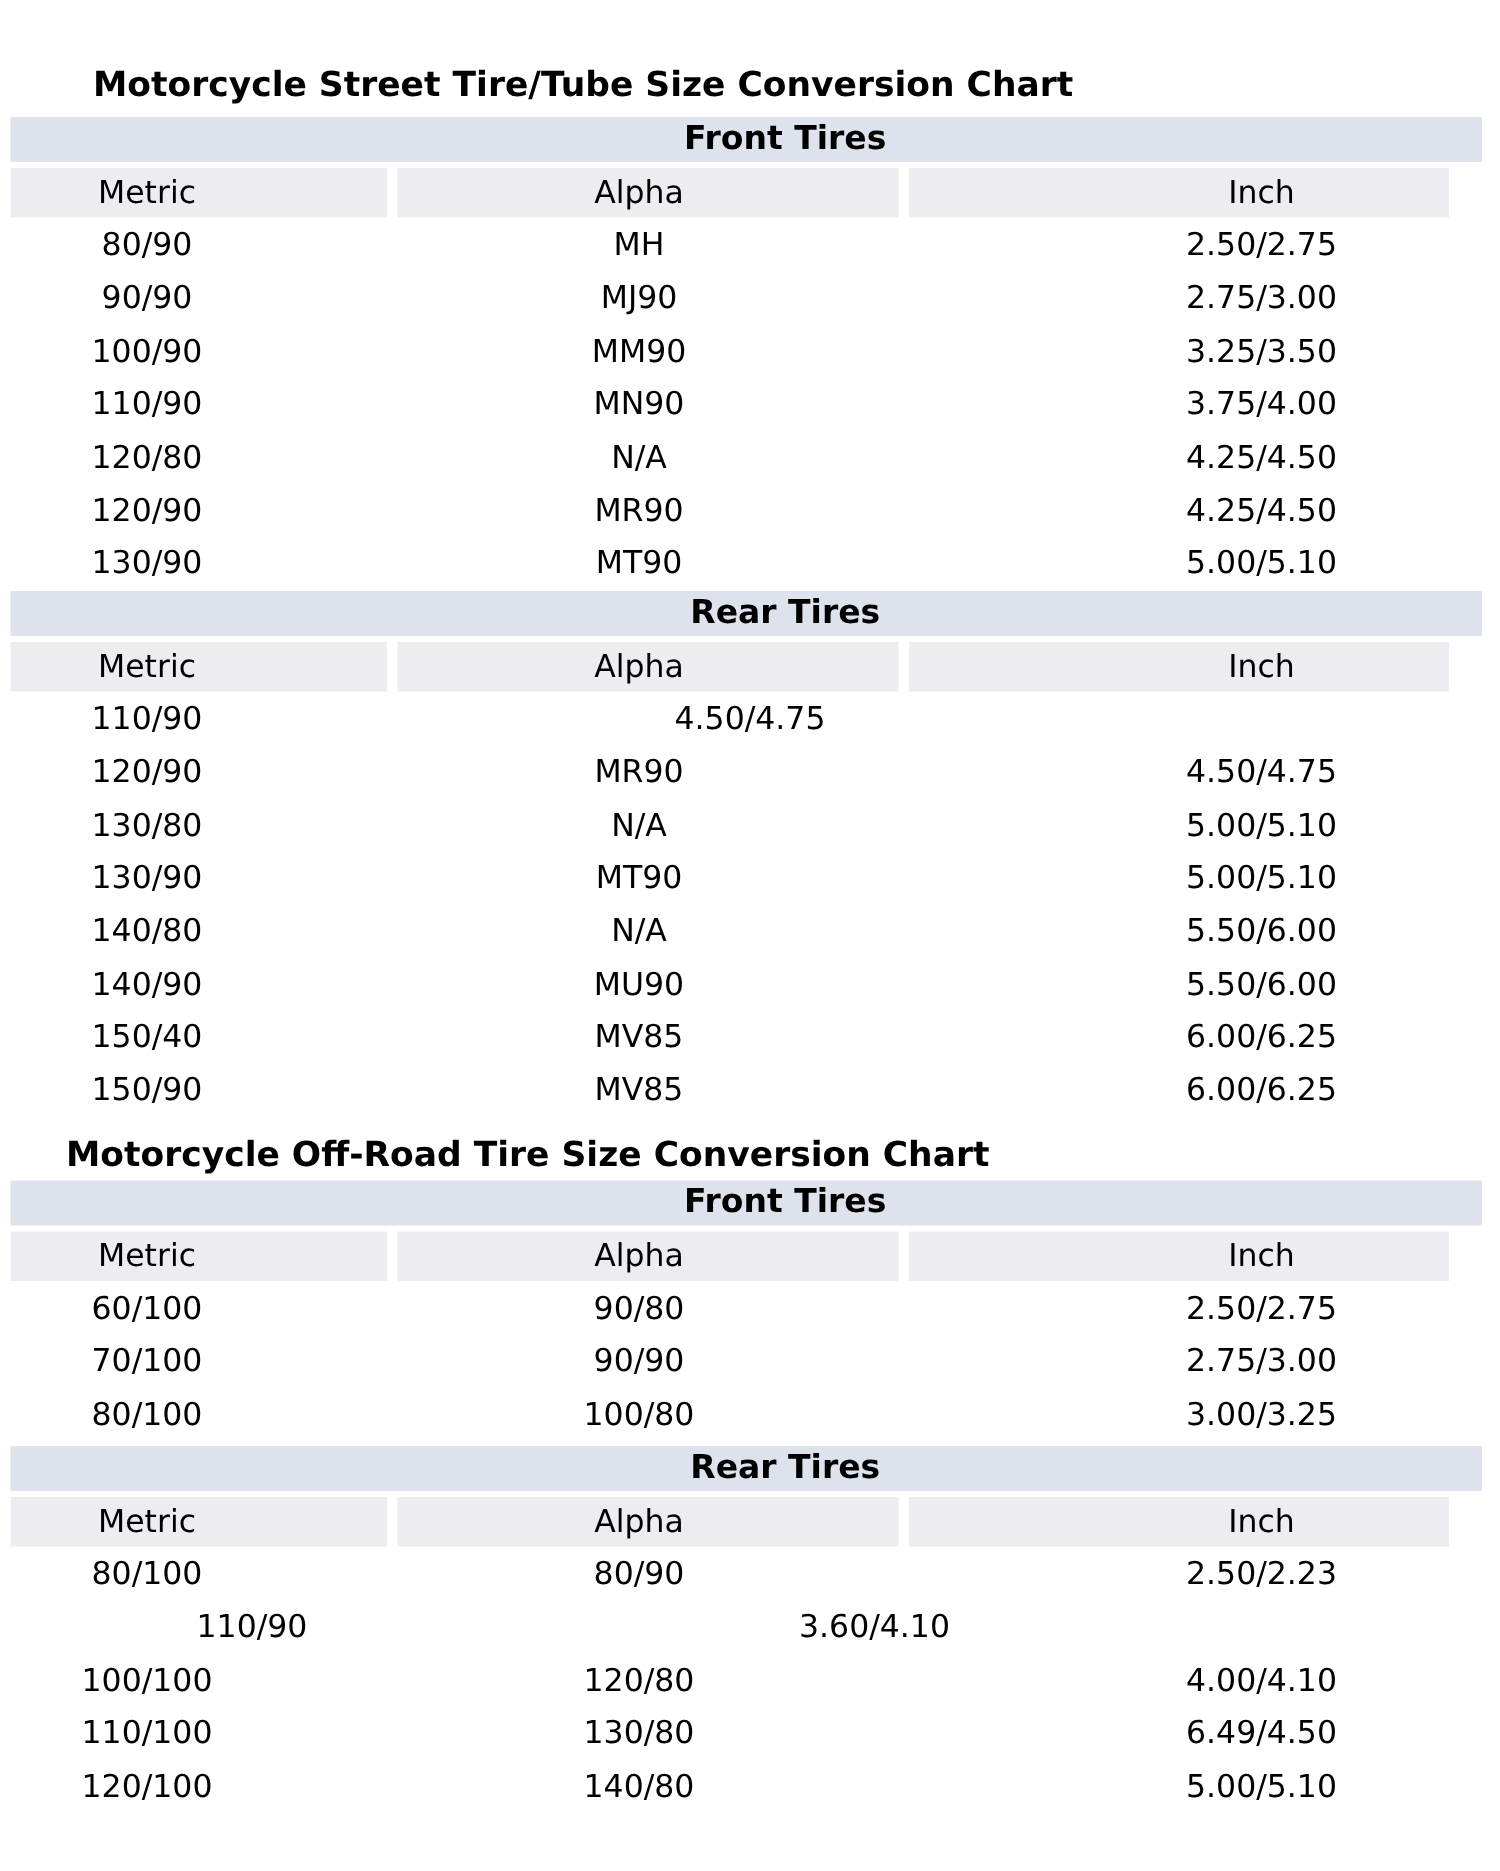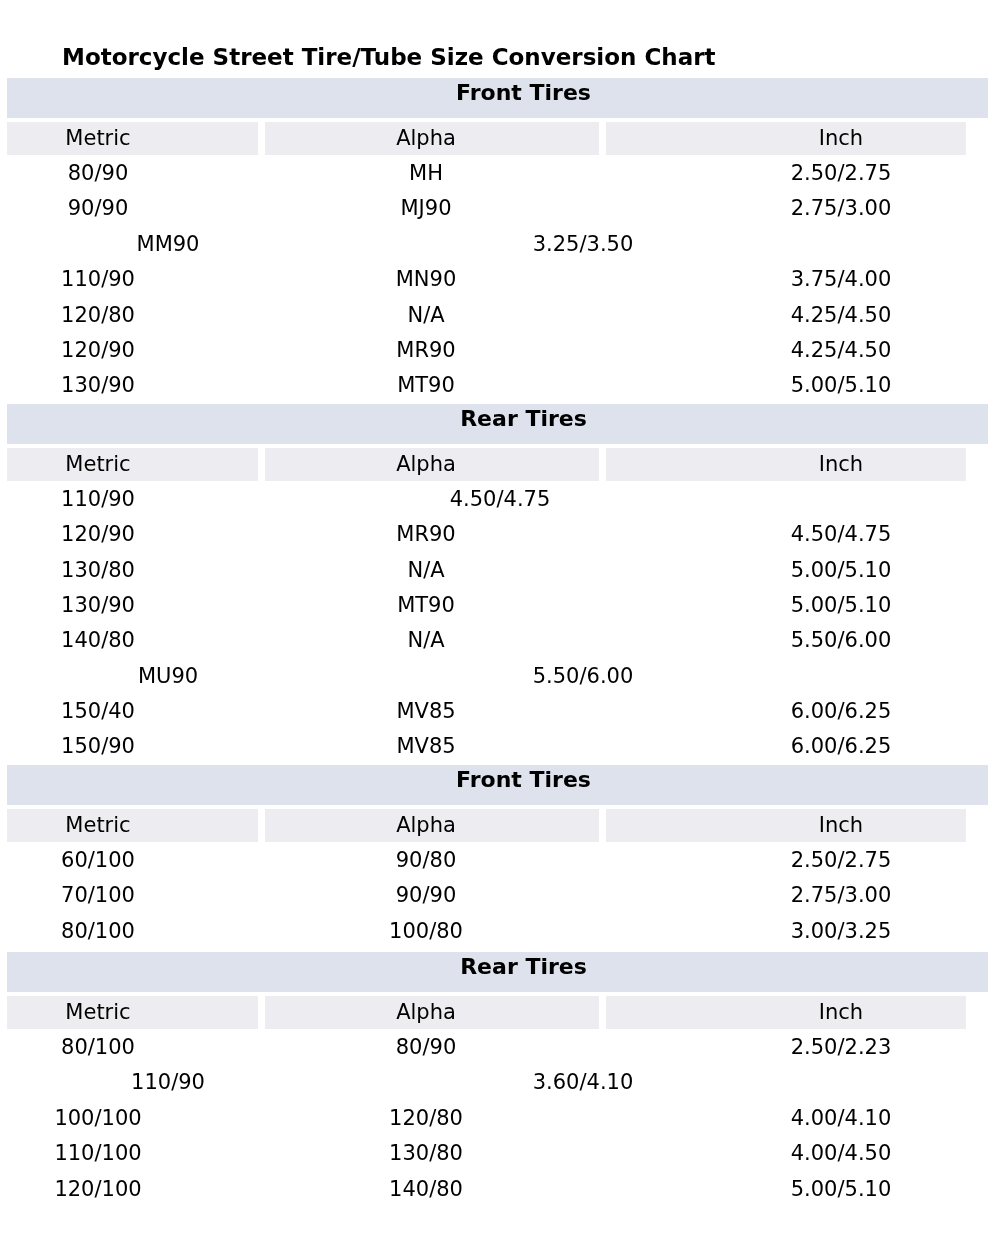--- a/index.html
+++ b/index.html
@@ -19,21 +19,21 @@
   .doc-title {
     font-size: 23px;
     font-weight: bold;
     line-height: 27px;
     white-space: nowrap;
   }
   #street-title  { margin: 0 0 7px 55px; padding-top: 44px; }
   #offroad-title { margin: 12px 0 3px 37px; }
 
   .band {
-    height: 40px;
+    height: 30px;
     line-height: 30px;
     background: var(--section-band, #dde2ec);
     text-align: center;
     font-weight: bold;
     font-size: 22px;
     padding-left: 52px;
     box-sizing: border-box;
     margin-bottom: 4px;
   }
   .cols { display: flex; gap: 7px; }
@@ -80,20 +80,21 @@
           <div class="c c1">80/90</div>
           <div class="c c2">MH</div>
           <div class="c c3">2.50/2.75</div>
         </div>
         <div class="cols">
           <div class="c c1">90/90</div>
           <div class="c c2">MJ90</div>
           <div class="c c3">2.75/3.00</div>
         </div>
         <div class="cols">
+          <div class="c c1">100/90</div>
           <div class="c c2">MM90</div>
           <div class="c c3">3.25/3.50</div>
         </div>
         <div class="cols">
           <div class="c c1">110/90</div>
           <div class="c c2">MN90</div>
           <div class="c c3">3.75/4.00</div>
         </div>
         <div class="cols">
           <div class="c c1">120/80</div>
@@ -139,36 +140,38 @@
           <div class="c c1">130/90</div>
           <div class="c c2">MT90</div>
           <div class="c c3">5.00/5.10</div>
         </div>
         <div class="cols">
           <div class="c c1">140/80</div>
           <div class="c c2">N/A</div>
           <div class="c c3">5.50/6.00</div>
         </div>
         <div class="cols">
+          <div class="c c1">140/90</div>
           <div class="c c2">MU90</div>
           <div class="c c3">5.50/6.00</div>
         </div>
         <div class="cols">
           <div class="c c1">150/40</div>
           <div class="c c2">MV85</div>
           <div class="c c3">6.00/6.25</div>
         </div>
         <div class="cols">
           <div class="c c1">150/90</div>
           <div class="c c2">MV85</div>
           <div class="c c3">6.00/6.25</div>
         </div>
       </div>
   </section>
 
+  <h1 class="doc-title" id="offroad-title">Motorcycle Off-Road Tire Size Conversion Chart</h1>
 
   <section class="tire-table" id="offroad-front">
     <div class="band">Front Tires</div>
     <div class="cols headrow">
       <div class="c c1">Metric</div>
       <div class="c c2">Alpha</div>
       <div class="c c3">Inch</div>
     </div>
     <div class="tbody">
         <div class="cols">
@@ -207,21 +210,21 @@
           <div class="c c3">3.60/4.10</div>
         </div>
         <div class="cols">
           <div class="c c1">100/100</div>
           <div class="c c2">120/80</div>
           <div class="c c3">4.00/4.10</div>
         </div>
         <div class="cols">
           <div class="c c1">110/100</div>
           <div class="c c2">130/80</div>
-          <div class="c c3">4.00/4.50</div>
+          <div class="c c3">6.49/4.50</div>
         </div>
         <div class="cols">
           <div class="c c1">120/100</div>
           <div class="c c2">140/80</div>
           <div class="c c3">5.00/5.10</div>
         </div>
       </div>
   </section>
 
 </div>

